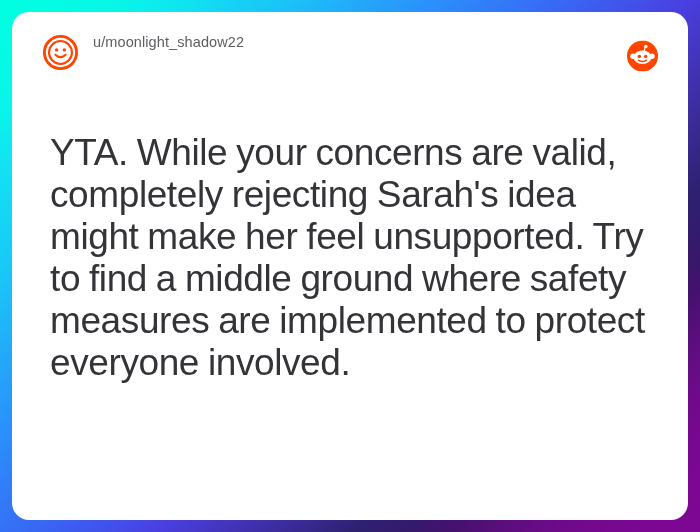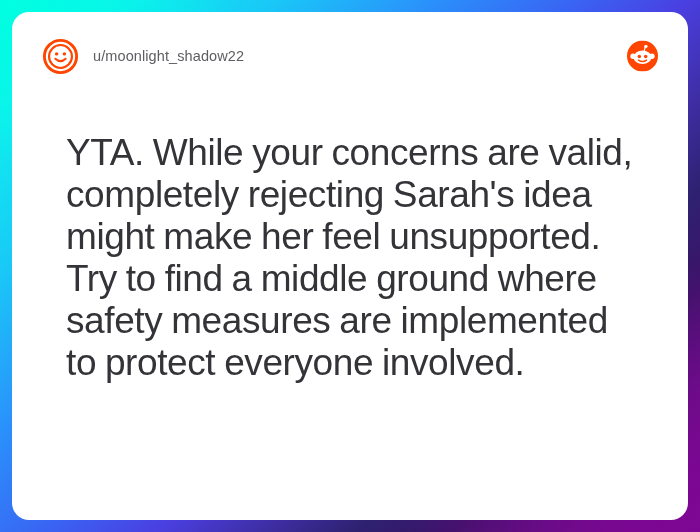--- a/index.html
+++ b/index.html
@@ -57,21 +57,21 @@
     border-radius: 17px;
     box-sizing: border-box;
     padding: 22px 26px 26px 26px;
     z-index: 2;
     overflow: hidden;
   }
 
   
   .card-header {
     display: flex;
-    align-items: center;
+    align-items: flex-start;
     height: 44px;
     position: relative;
   }
   .avatar {
     width: 37px;
     height: 37px;
     flex: 0 0 37px;
     display: block;
     margin-left: 4px;
   }
@@ -98,21 +98,21 @@
     margin-top: 54px;
     padding: 0 12px 0 12px;
   }
   .comment-text {
     font-size: 37px;
     line-height: 42px;
     color: #333338;
     letter-spacing: -0.4px;
     font-family: "Liberation Sans", "DejaVu Sans", sans-serif;
     font-weight: 400;
-    margin: 16px;
+    margin: 0;
     word-spacing: -1px;
   }
 </style>
 </head>
 <body>
 
 <div id="backdrop">
 
   <div id="card">
 

